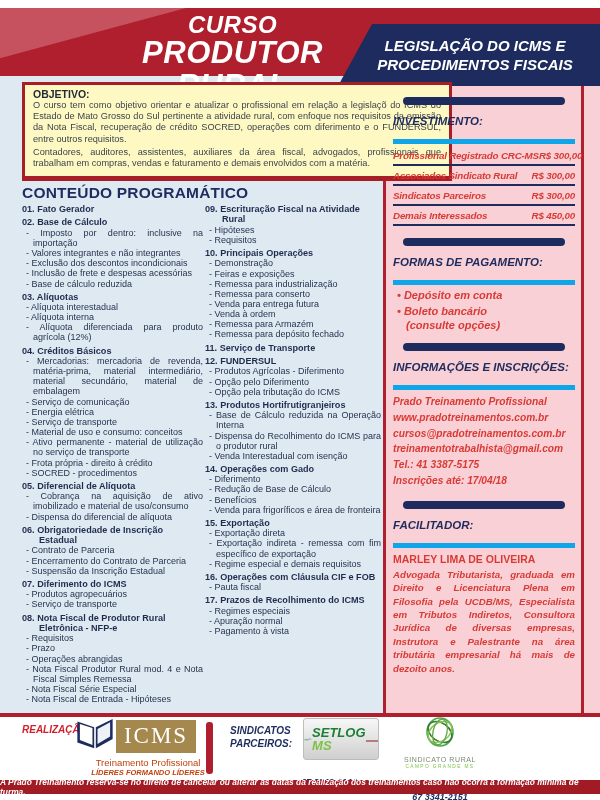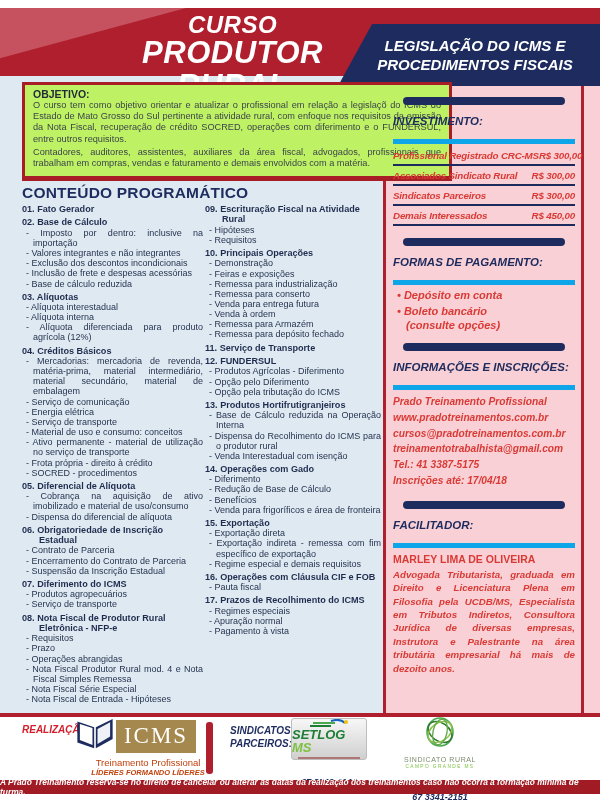--- a/index.html
+++ b/index.html
@@ -15,21 +15,21 @@
                   clip-path:polygon(0 0,31% 0,0 74%);}
   .navy-banner{position:absolute;left:338px;top:24px;width:262px;height:62px;background:#1d2b5e;
                clip-path:polygon(13% 0,100% 0,100% 100%,0 100%);}
   .title-block{position:absolute;left:85px;top:12px;width:295px;text-align:center;color:#fff;
                font-style:italic;font-weight:bold;line-height:1.05;}
   .title-kicker{font-size:24px;letter-spacing:.5px;}
   .title-main{font-size:31px;letter-spacing:.5px;}
   .subtitle-block{position:absolute;left:360px;top:37px;width:230px;text-align:center;color:#fff;
                   font-style:italic;font-weight:bold;font-size:15px;line-height:1.25;}
   
-  .obj-box{position:absolute;left:22px;top:82px;width:430px;height:99px;background:#bef264;
+  .obj-box{position:absolute;left:22px;top:82px;width:430px;height:99px;background:#fef9c3;
            border:3px solid #a81e27;border-bottom-width:5px;box-sizing:border-box;
            padding:3px 8px 0 8px;overflow:hidden;}
   .obj-h{font-size:10.5px;font-weight:bold;color:#232b38;}
   .obj-p{font-size:9.2px;color:#3c434c;text-align:justify;line-height:1.22;margin:0 0 2px 0;}
   
   .prog-heading{position:absolute;left:22px;top:184px;font-size:15.5px;font-weight:bold;color:#1d2b5e;letter-spacing:.2px;}
   .prog-col{position:absolute;top:204px;height:509px;overflow:hidden;color:#26344f;}
   #prog-col1{left:22px;width:181px;}
   #prog-col2{left:205px;width:176px;}
   .prog-item{margin-bottom:3px;}
@@ -58,23 +58,23 @@
   .realizacao{position:absolute;left:22px;top:724px;font-size:10px;font-weight:bold;font-style:italic;color:#d21f2b;}
   .prado-block{position:absolute;left:60px;top:717px;width:150px;}
   .prado-row{display:flex;align-items:center;justify-content:center;}
   .prado-box{background:#a5884d;color:#fff;font-family:"Liberation Serif",serif;font-size:23px;
              letter-spacing:2px;padding:3px 8px 4px 8px;}
   .prado-lines{text-align:center;margin-left:26px;color:#c2410c;}
   .prado-l1{font-size:9.5px;margin-top:2px;}
   .prado-l2{font-size:7.5px;font-weight:bold;font-style:italic;}
   .red-vbar{position:absolute;left:206px;top:722px;width:7px;height:52px;background:#b01f2e;border-radius:3px;}
   .parceiros{position:absolute;left:230px;top:724px;font-size:10px;font-weight:bold;font-style:italic;color:#1d2b5e;line-height:1.3;}
-  .setlog-box{position:absolute;left:291px;top:718px;width:76px;height:42px;border-radius:3px;
+  .setlog-box{position:absolute;left:303px;top:718px;width:76px;height:42px;border-radius:3px;
               background:linear-gradient(#f7f7f7,#cfcfcf);border:1px solid #bdbdbd;box-sizing:border-box;
-              display:flex;flex-direction:column;align-items:center;justify-content:center;}
+              display:flex;flex-direction:row;align-items:center;justify-content:center;}
   .setlog-name{font-size:13px;font-weight:bold;font-style:italic;color:#1e7e34;line-height:1;}
   .setlog-name .ms{color:#7dc243;}
   .setlog-microbar{width:62px;height:2px;background:#9a3b3b;margin-top:3px;opacity:.6;}
   .phone{position:absolute;font-size:9px;font-weight:bold;font-style:italic;color:#1d2b5e;}
   .phone1{left:291px;top:777px;width:76px;text-align:center;}
   .phone2{left:400px;top:764px;width:80px;text-align:center;margin-top:28px;}
   .sind-block{position:absolute;left:398px;top:716px;width:84px;text-align:center;}
   .sind-l1{font-size:7px;color:#7a8b6e;letter-spacing:.6px;line-height:1.2;}
   .sind-l2{font-size:4.8px;color:#7dc243;letter-spacing:1.4px;}
   .disclaimer{position:absolute;left:0;top:780px;width:600px;height:14px;background:#a01b24;

